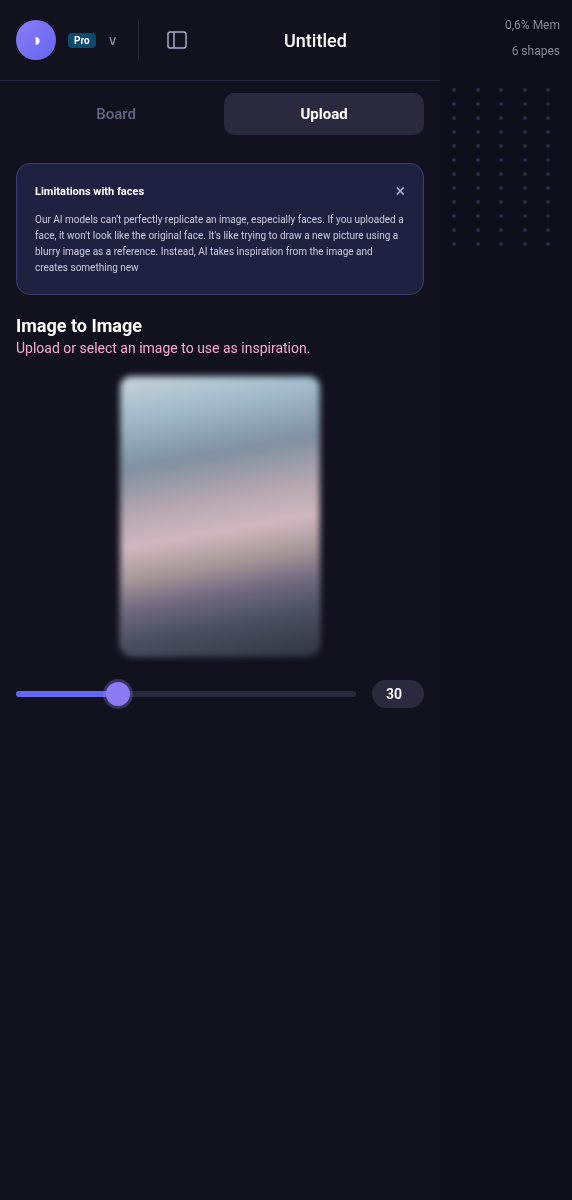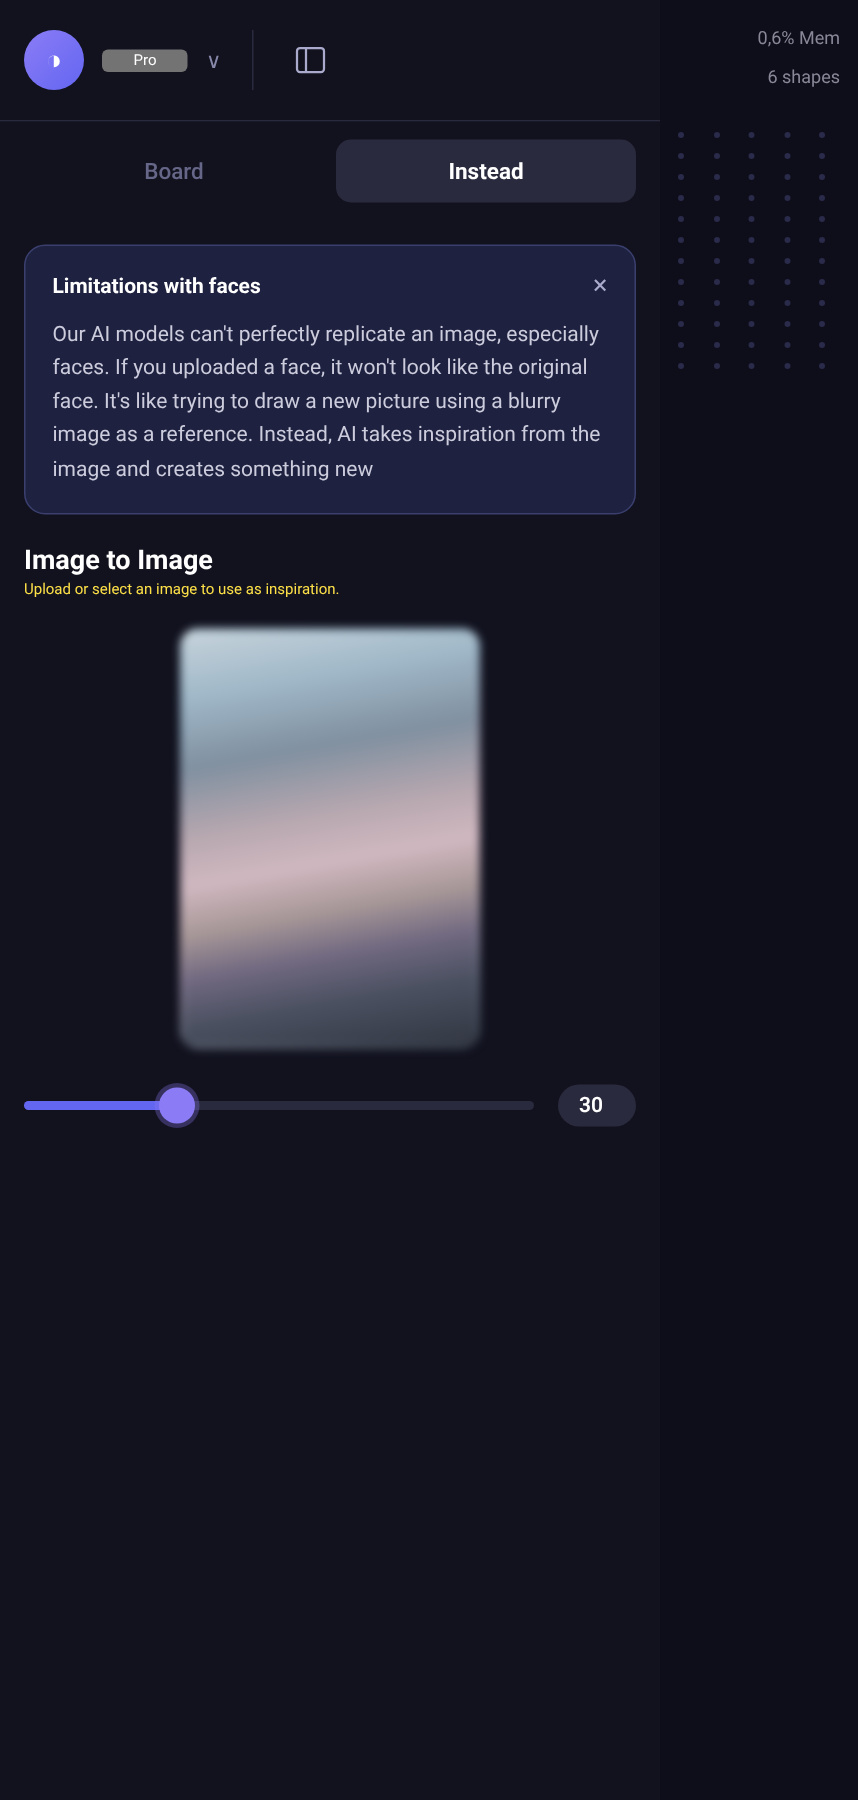--- a/index.html
+++ b/index.html
@@ -51,25 +51,25 @@
       background: linear-gradient(135deg, #8b7cf6, #6366f1);
       display: flex;
       align-items: center;
       justify-content: center;
       color: white;
       font-weight: bold;
       font-size: 18px;
     }
 
     .pro-badge {
-      background-color: #737373;
+      background-color: #0c4a6e;
       color: white;
       font-size: 10px;
-      font-weight: 400;
-      padding: 2px 21px;
+      font-weight: 700;
+      padding: 2px 6px;
       border-radius: 4px;
       margin-left: 4px;
     }
 
     .chevron-down {
       color: #8888aa;
       font-size: 14px;
       margin-left: 4px;
     }
 
@@ -150,47 +150,47 @@
 
     .card-header {
       display: flex;
       align-items: center;
       justify-content: space-between;
       margin-bottom: 12px;
     }
 
     .card-title {
       color: #ffffff;
-      font-size: 14px;
+      font-size: 11px;
       font-weight: 700;
     }
 
     .close-btn {
       color: #aaaacc;
       font-size: 18px;
       cursor: pointer;
       line-height: 1;
     }
 
     .card-body {
       color: #ccccdd;
-      font-size: 14px;
+      font-size: 10px;
       line-height: 1.6;
     }
 
     
     .section-title {
       color: #ffffff;
       font-size: 18px;
       font-weight: 700;
     }
 
     .section-subtitle {
-      color: #fde047;
-      font-size: 10px;
+      color: #f9a8d4;
+      font-size: 14px;
       margin-top: 4px;
     }
 
     
     .image-preview {
       width: 200px;
       height: 280px;
       border-radius: 12px;
       background: linear-gradient(160deg, #8ab4c8 0%, #6a90a8 20%, #b0a0b8 40%, #c8b0c0 60%, #a0a8b8 80%, #4a5a6a 100%);
       filter: blur(3px);
@@ -322,28 +322,29 @@
 
     <div class="divider-v"></div>
 
     <div class="panel-toggle-icon">
       <svg width="24" height="24" viewBox="0 0 24 24" fill="none">
         <rect x="3" y="4" width="18" height="16" rx="2" stroke="#aaaacc" stroke-width="1.5"></rect>
         <line x1="9" y1="4" x2="9" y2="20" stroke="#aaaacc" stroke-width="1.5"></line>
       </svg>
     </div>
 
+    <div class="header-title">Untitled</div>
   </div>
 
   <div class="tabs-bar">
     <div class="tab tab-board">
       <span>Board</span>
     </div>
     <div class="tab tab-canvas">
-      <span>Instead</span>
+      <span>Upload</span>
     </div>
   </div>
 
   <div class="content">
 
     <div class="limitation-card">
       <div class="card-header">
         <span class="card-title">Limitations with faces</span>
         <span class="close-btn">×</span>
       </div>

